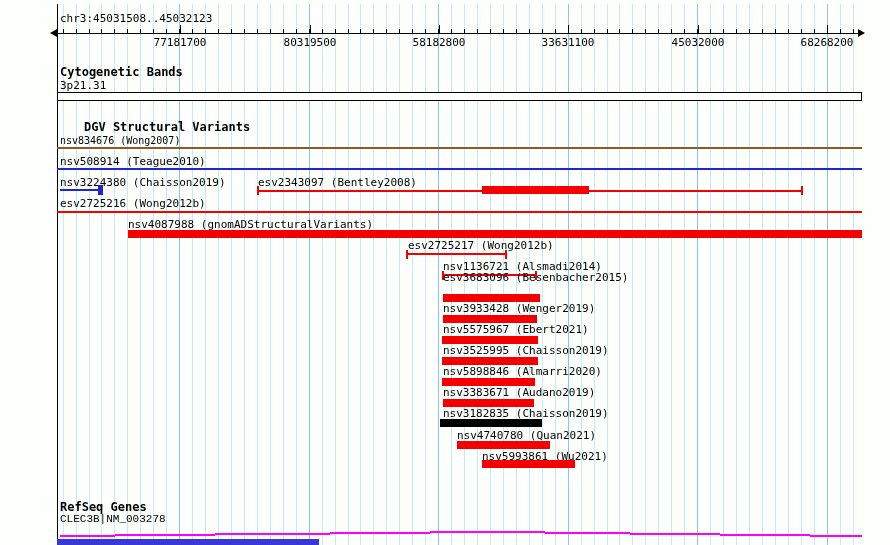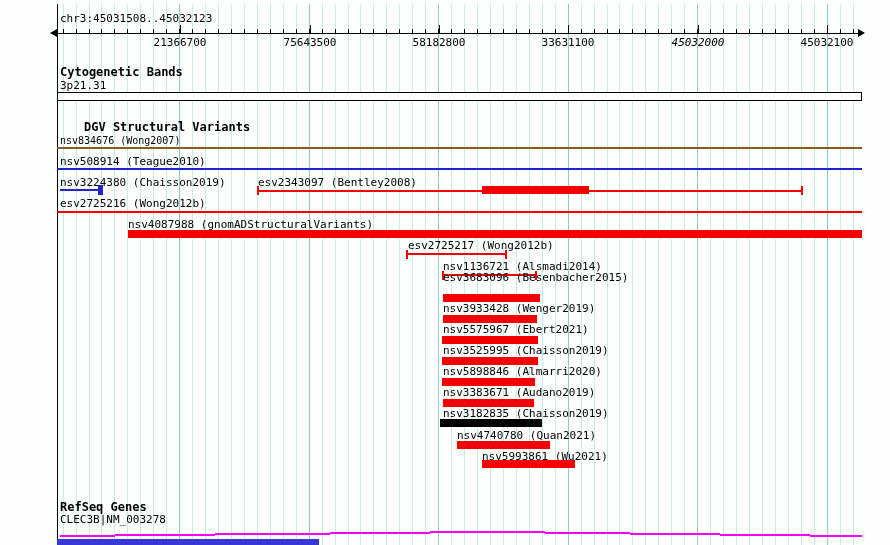--- a/index.html
+++ b/index.html
@@ -8,21 +8,21 @@
     background:#fcfffc; color:#000;
     font-family:"DejaVu Sans Mono", monospace;
   }
   .txt { position:absolute; font-size:11px; line-height:11px; white-space:nowrap; }
   .hdr { position:absolute; font-size:12px; line-height:12px; font-weight:bold; white-space:nowrap; }
   .title-pos  { left:60px; top:13px; }
   .cyto-hdr   { left:60px; top:66px; }
   .cyto-band  { left:60px; top:80px; }
   .dgv-hdr    { left:60px; top:121px;padding-left:24px; }
   .ref-hdr    { left:60px; top:501px; }
-  .ref-gene   { left:60px; top:514px; }
+  .ref-gene   { left:60px; top:514px;font-family:Liberation Mono, monospace; }
 </style>
 </head>
 <body>
 
 <div id="stage">
   <div id="grid-layer">
       <div style="position: absolute; left: 62.6px; top: 4px; width: 1px; height: 541px; background: rgb(200, 236, 238);"></div>
       <div style="position: absolute; left: 75.55px; top: 4px; width: 1px; height: 541px; background: rgb(200, 236, 238);"></div>
       <div style="position: absolute; left: 88.5px; top: 4px; width: 1px; height: 541px; background: rgb(200, 236, 238);"></div>
       <div style="position: absolute; left: 101.45px; top: 4px; width: 1px; height: 541px; background: rgb(200, 236, 238);"></div>
@@ -149,31 +149,31 @@
       <div style="position: absolute; left: 748.95px; top: 29px; width: 1px; height: 4px; background: rgb(0, 0, 0);"></div>
       <div style="position: absolute; left: 761.9px; top: 29px; width: 1px; height: 4px; background: rgb(0, 0, 0);"></div>
       <div style="position: absolute; left: 774.85px; top: 29px; width: 1px; height: 4px; background: rgb(0, 0, 0);"></div>
       <div style="position: absolute; left: 787.8px; top: 29px; width: 1px; height: 4px; background: rgb(0, 0, 0);"></div>
       <div style="position: absolute; left: 800.75px; top: 29px; width: 1px; height: 4px; background: rgb(0, 0, 0);"></div>
       <div style="position: absolute; left: 813.7px; top: 29px; width: 1px; height: 4px; background: rgb(0, 0, 0);"></div>
       <div style="position: absolute; left: 826.65px; top: 29px; width: 1px; height: 4px; background: rgb(0, 0, 0);"></div>
       <div style="position: absolute; left: 839.6px; top: 29px; width: 1px; height: 4px; background: rgb(0, 0, 0);"></div>
       <div style="position: absolute; left: 852.55px; top: 29px; width: 1px; height: 4px; background: rgb(0, 0, 0);"></div>
       <div style="position: absolute; left: 180px; top: 25px; width: 1px; height: 8px; background: rgb(0, 0, 0);"></div>
-      <div style="position: absolute; left: 180px; top: 37px; transform: translateX(-50%); font-size: 11px; line-height: 11px; white-space: nowrap;">21366700</div>
+      <div style="position: absolute; left: 180px; top: 37px; transform: translateX(-50%); font-size: 11px; line-height: 11px; white-space: nowrap;">77181700</div>
       <div style="position: absolute; left: 310px; top: 25px; width: 1px; height: 8px; background: rgb(0, 0, 0);"></div>
-      <div style="position: absolute; left: 310px; top: 37px; transform: translateX(-50%); font-size: 11px; line-height: 11px; white-space: nowrap;">75643500</div>
+      <div style="position: absolute; left: 310px; top: 37px; transform: translateX(-50%); font-size: 11px; line-height: 11px; white-space: nowrap;">80319500</div>
       <div style="position: absolute; left: 439px; top: 25px; width: 1px; height: 8px; background: rgb(0, 0, 0);"></div>
       <div style="position: absolute; left: 439px; top: 37px; transform: translateX(-50%); font-size: 11px; line-height: 11px; white-space: nowrap;">58182800</div>
       <div style="position: absolute; left: 568px; top: 25px; width: 1px; height: 8px; background: rgb(0, 0, 0);"></div>
       <div style="position: absolute; left: 568px; top: 37px; transform: translateX(-50%); font-size: 11px; line-height: 11px; white-space: nowrap;">33631100</div>
       <div style="position: absolute; left: 698px; top: 25px; width: 1px; height: 8px; background: rgb(0, 0, 0);"></div>
-      <div style="position: absolute; left: 698px; top: 37px; transform: translateX(-50%); font-size: 11px; line-height: 11px; white-space: nowrap; font-style: italic;">45032000</div>
+      <div style="position: absolute; left: 698px; top: 37px; transform: translateX(-50%); font-size: 11px; line-height: 11px; white-space: nowrap;">45032000</div>
       <div style="position: absolute; left: 827px; top: 25px; width: 1px; height: 8px; background: rgb(0, 0, 0);"></div>
-      <div style="position: absolute; left: 827px; top: 37px; transform: translateX(-50%); font-size: 11px; line-height: 11px; white-space: nowrap;">45032100</div>
+      <div style="position: absolute; left: 827px; top: 37px; transform: translateX(-50%); font-size: 11px; line-height: 11px; white-space: nowrap;">68268200</div>
     </div>
   <div class="hdr cyto-hdr">Cytogenetic Bands</div>
   <div class="txt cyto-band">3p21.31</div>
   <div id="cyto-layer">
       <div style="position: absolute; left: 57px; top: 92px; width: 805px; height: 9px; background: rgb(255, 255, 255); border: 1px solid rgb(0, 0, 0); box-sizing: border-box;"></div>
     </div>
   <div class="hdr dgv-hdr">DGV Structural Variants</div>
   <div id="features-layer">
       <div style="position: absolute; left: 60px; top: 135px; font-size: 10px; line-height: 11px; white-space: nowrap;">nsv834676 (Wong2007)</div>
       <div style="position: absolute; left: 57px; top: 147px; width: 805px; height: 2px; background: rgb(140, 90, 40);"></div>

